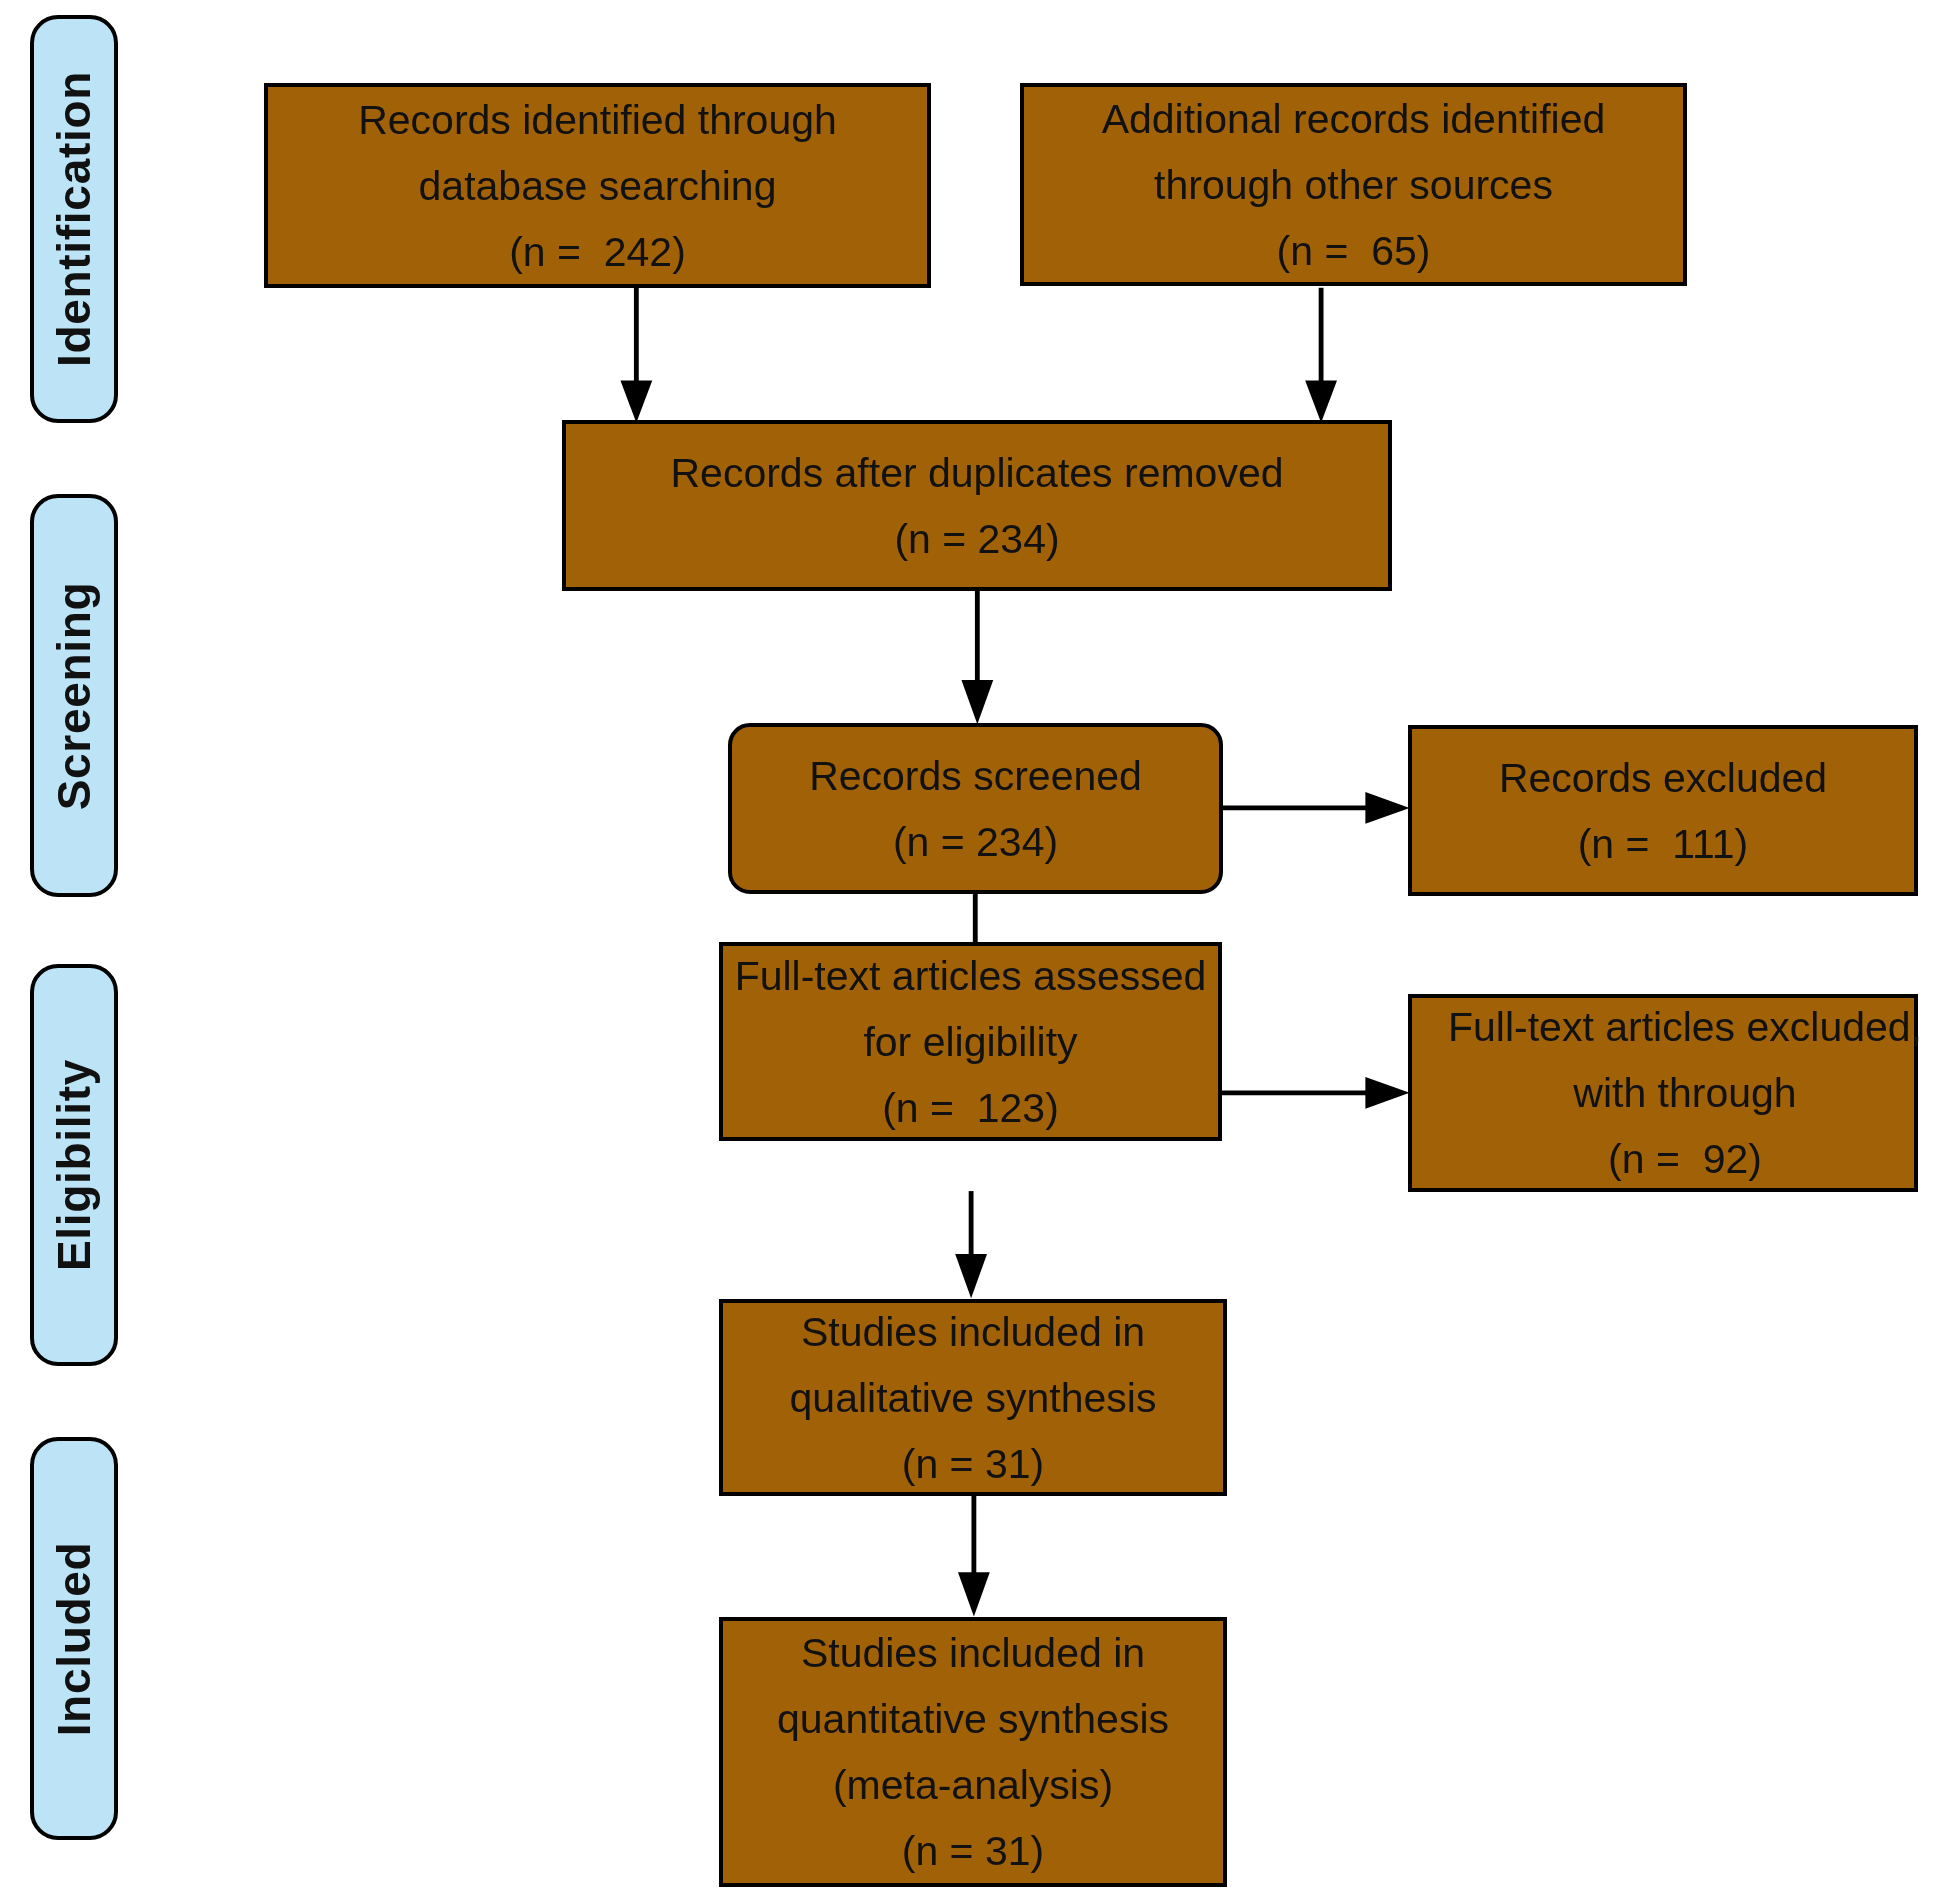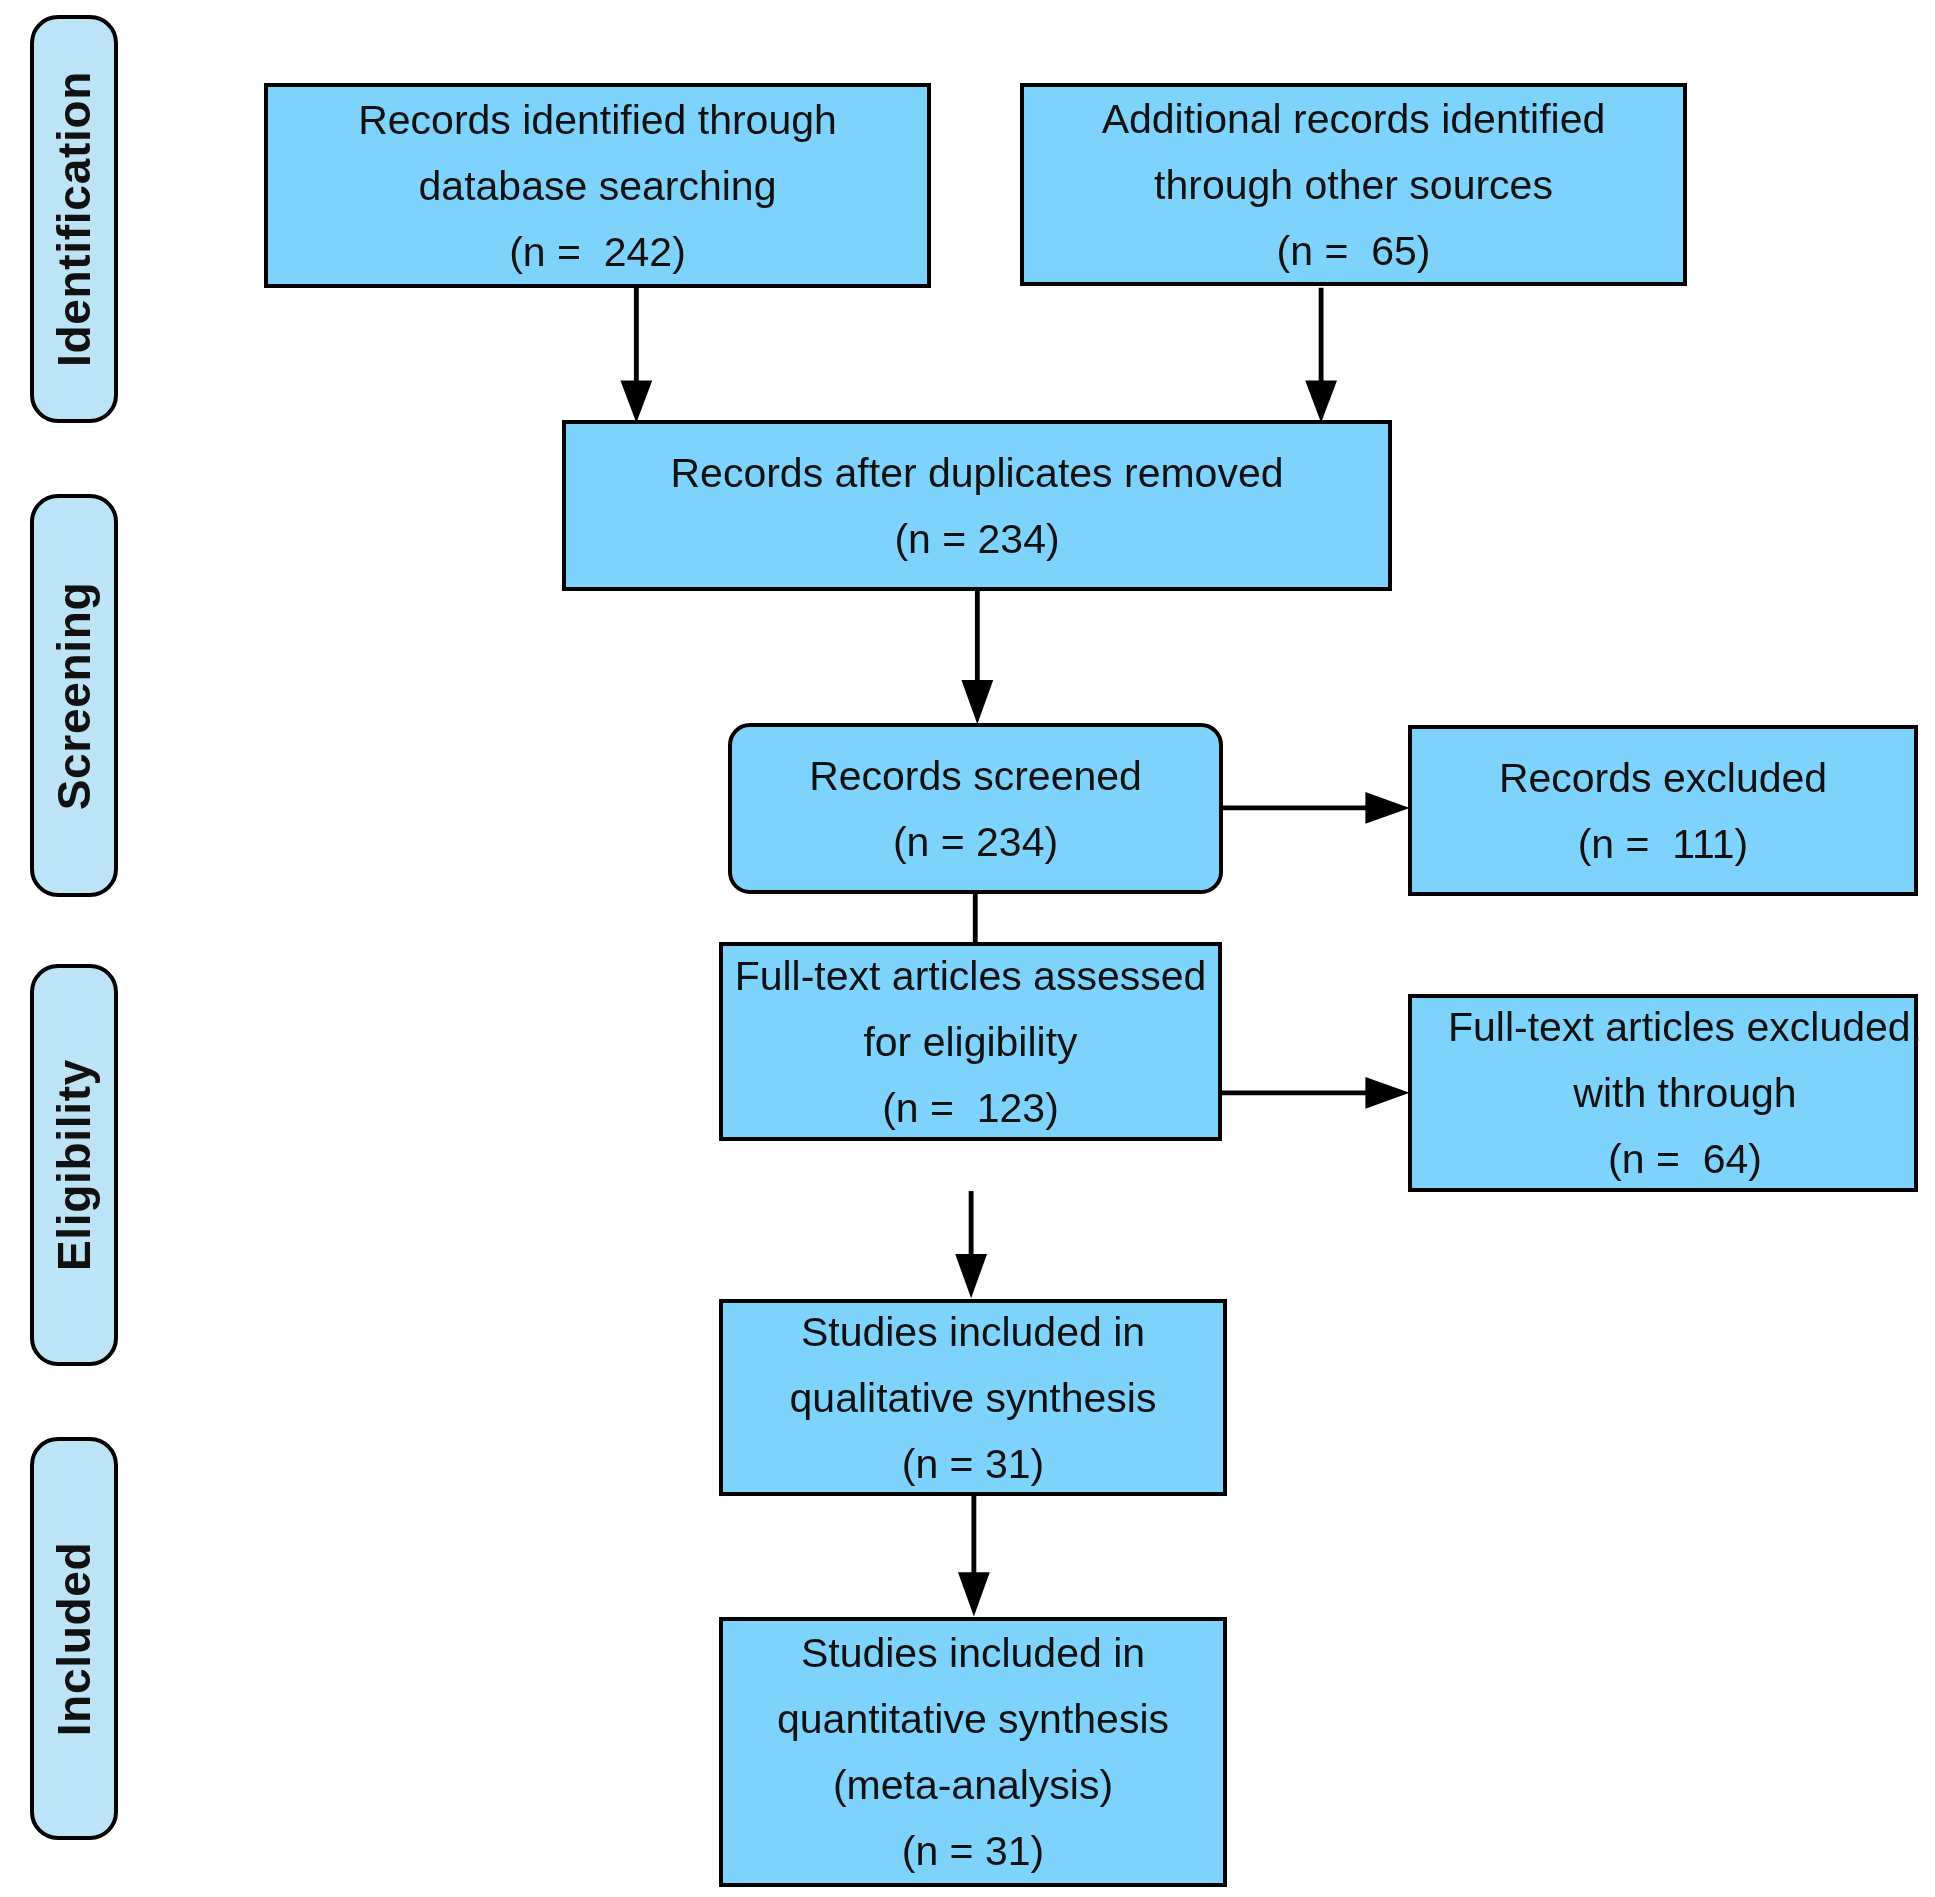--- a/index.html
+++ b/index.html
@@ -15,21 +15,21 @@
     position: absolute;
     left: 0; top: 0;
     width: 1936px; height: 1898px;
   }
   .astroke { stroke: #000000; stroke-width: 7; }
   .afill   { fill: #000000; }
   .fbox {
     position: absolute;
     box-sizing: border-box;
     border: 4.8px solid #000000;
-    background: #7dd3fc;
+    background: #a16207;
     display: flex;
     flex-direction: column;
     align-items: center;
     justify-content: center;
     text-align: center;
   }
   .bl {
     font-size: 41px;
     line-height: 66px;
     white-space: pre;
@@ -135,21 +135,21 @@
 
   <div class="fbox" style="left:719px; top:942px; width:503px; height:199px;">
     <div class="bl">Full-text articles assessed</div>
     <div class="bl">for eligibility</div>
     <div class="bl">(n =  123)</div>
   </div>
 
   <div class="fbox" style="left:1408px; top:994px; width:510px; height:198px;padding-left:44px;">
     <div class="bl">Full-text articles excluded,</div>
     <div class="bl">with through</div>
-    <div class="bl">(n =  64)</div>
+    <div class="bl">(n =  92)</div>
   </div>
 
   <div class="fbox" style="left:719px; top:1299px; width:508px; height:197px;">
     <div class="bl">Studies included in</div>
     <div class="bl">qualitative synthesis</div>
     <div class="bl">(n = 31)</div>
   </div>
 
   <div class="fbox" style="left:719px; top:1617px; width:508px; height:270px;">
     <div class="bl">Studies included in</div>

